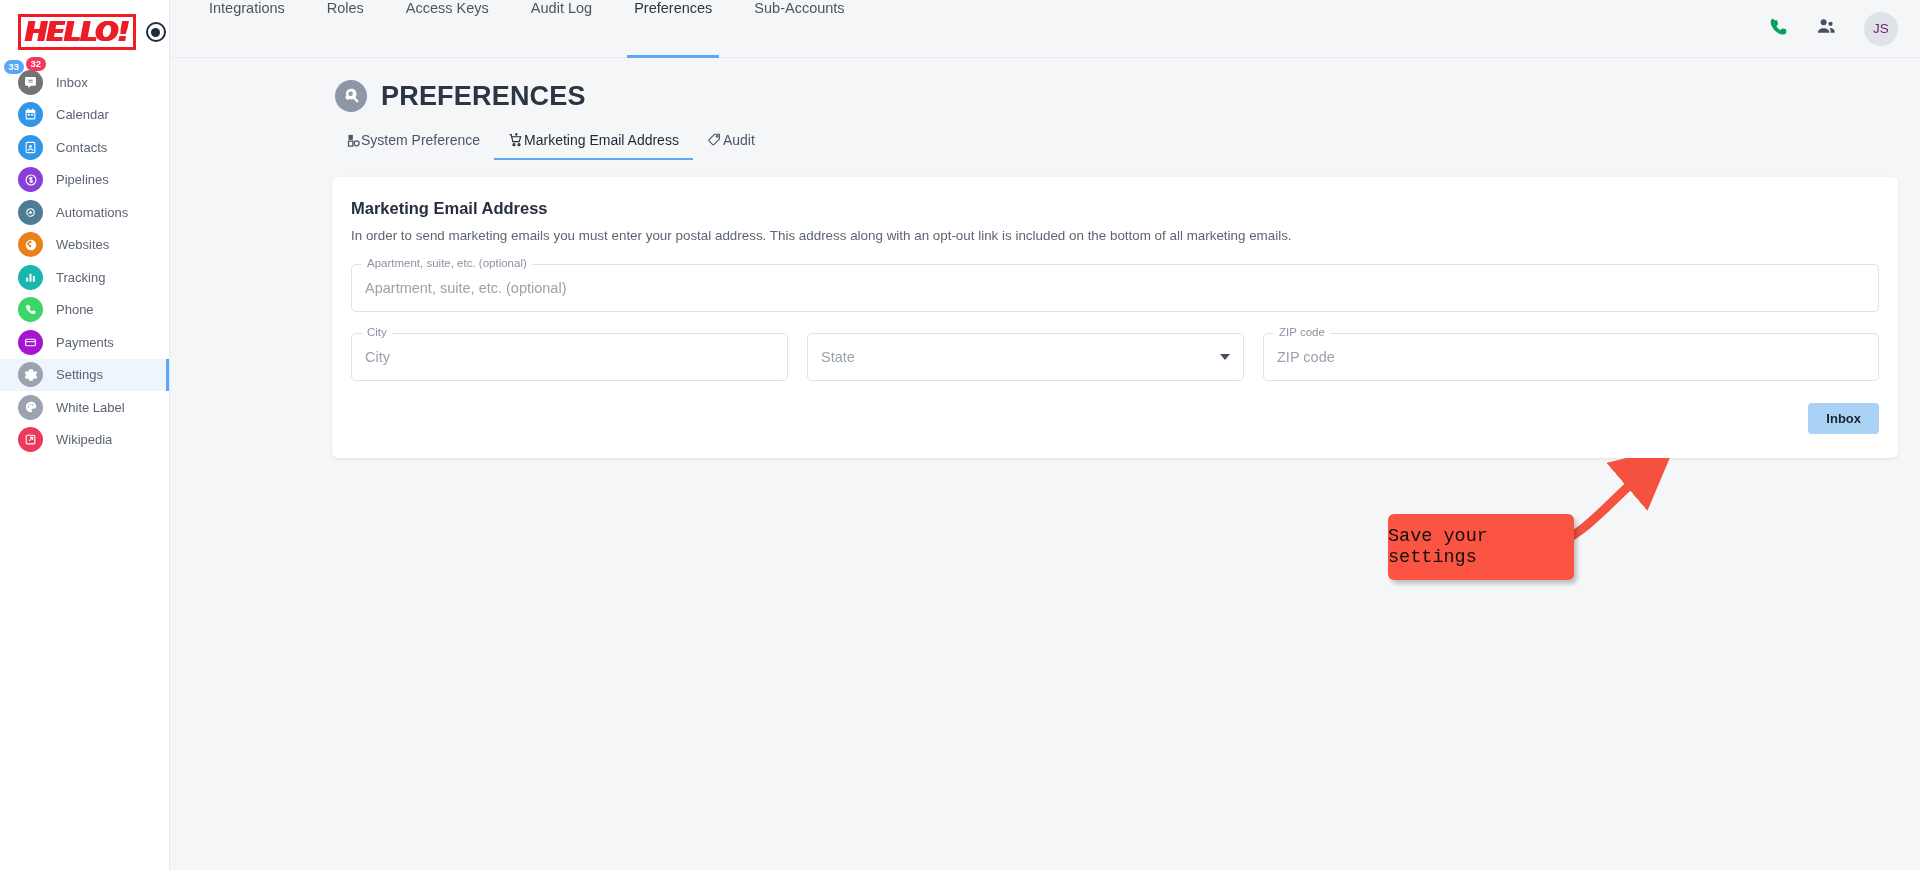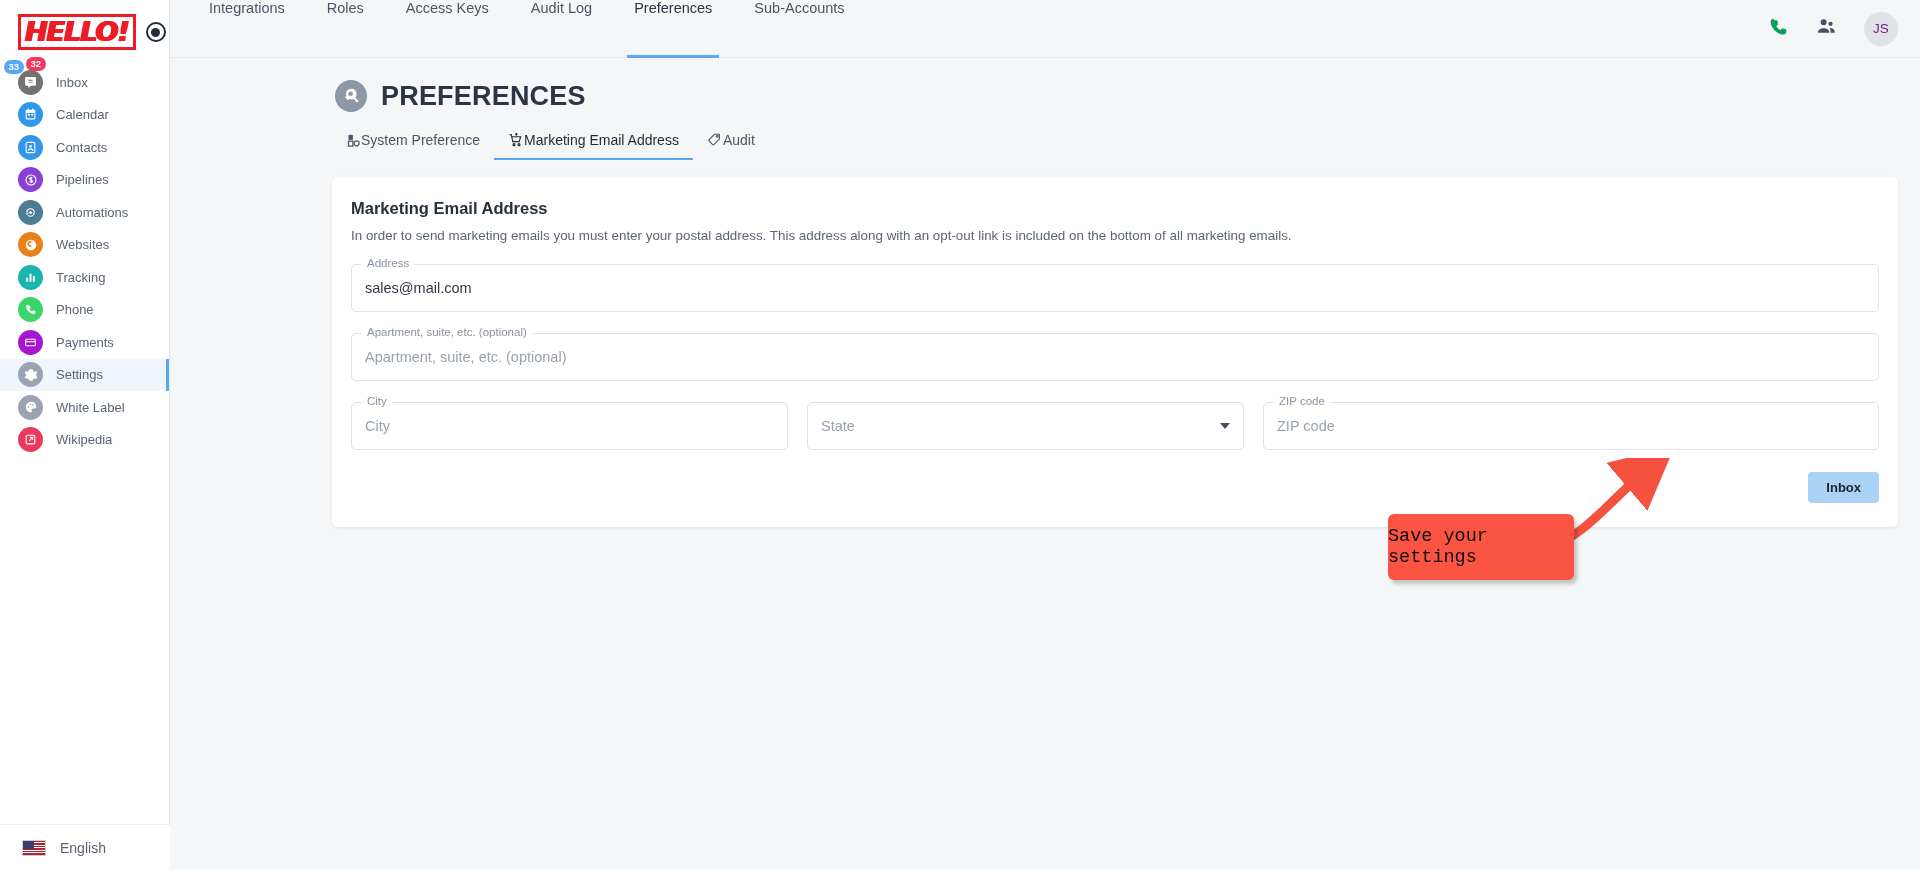--- a/index.html
+++ b/index.html
@@ -304,27 +304,20 @@
           <svg width="13" height="13" viewBox="0 0 24 24" fill="none" stroke="#fff" stroke-width="2">
               <rect x="4" y="4" width="16" height="16" rx="2.5"></rect>
               <path d="M9.5 14.5 16 8M11 8h5v5"></path>
             </svg>
         </span>
         <span class="nav-label">Wikipedia</span>
       </div>
 
     </nav>
 
-    <div class="lang-bar">
-      <span class="flag">
-        <span class="stripes"></span>
-          <span class="canton"></span>
-      </span>
-      <span class="lang-label">English</span>
-    </div>
   </aside>
 
   <section class="main">
 
     <header class="topbar">
       <nav class="topnav">
         <div class="topnav-item">
             <span>Integrations</span>
           </div>
         <div class="topnav-item">
@@ -403,24 +396,20 @@
             </svg>
         </span>
         <span>Audit</span>
       </div>
     </div>
 
     <div class="card">
       <h2 class="card-title">Marketing Email Address</h2>
       <p class="card-desc">In order to send marketing emails you must enter your postal address. This address along with an opt-out link is included on the bottom of all marketing emails.</p>
 
-      <div class="fieldset">
-        <span class="legend">Address</span>
-        <span class="val">sales@mail.com</span>
-      </div>
 
       <div class="fieldset">
         <span class="legend">Apartment, suite, etc. (optional)</span>
         <span class="ph">Apartment, suite, etc. (optional)</span>
       </div>
 
       <div class="row3">
         <div class="col-city">
           <div class="fieldset">
             <span class="legend">City</span>

